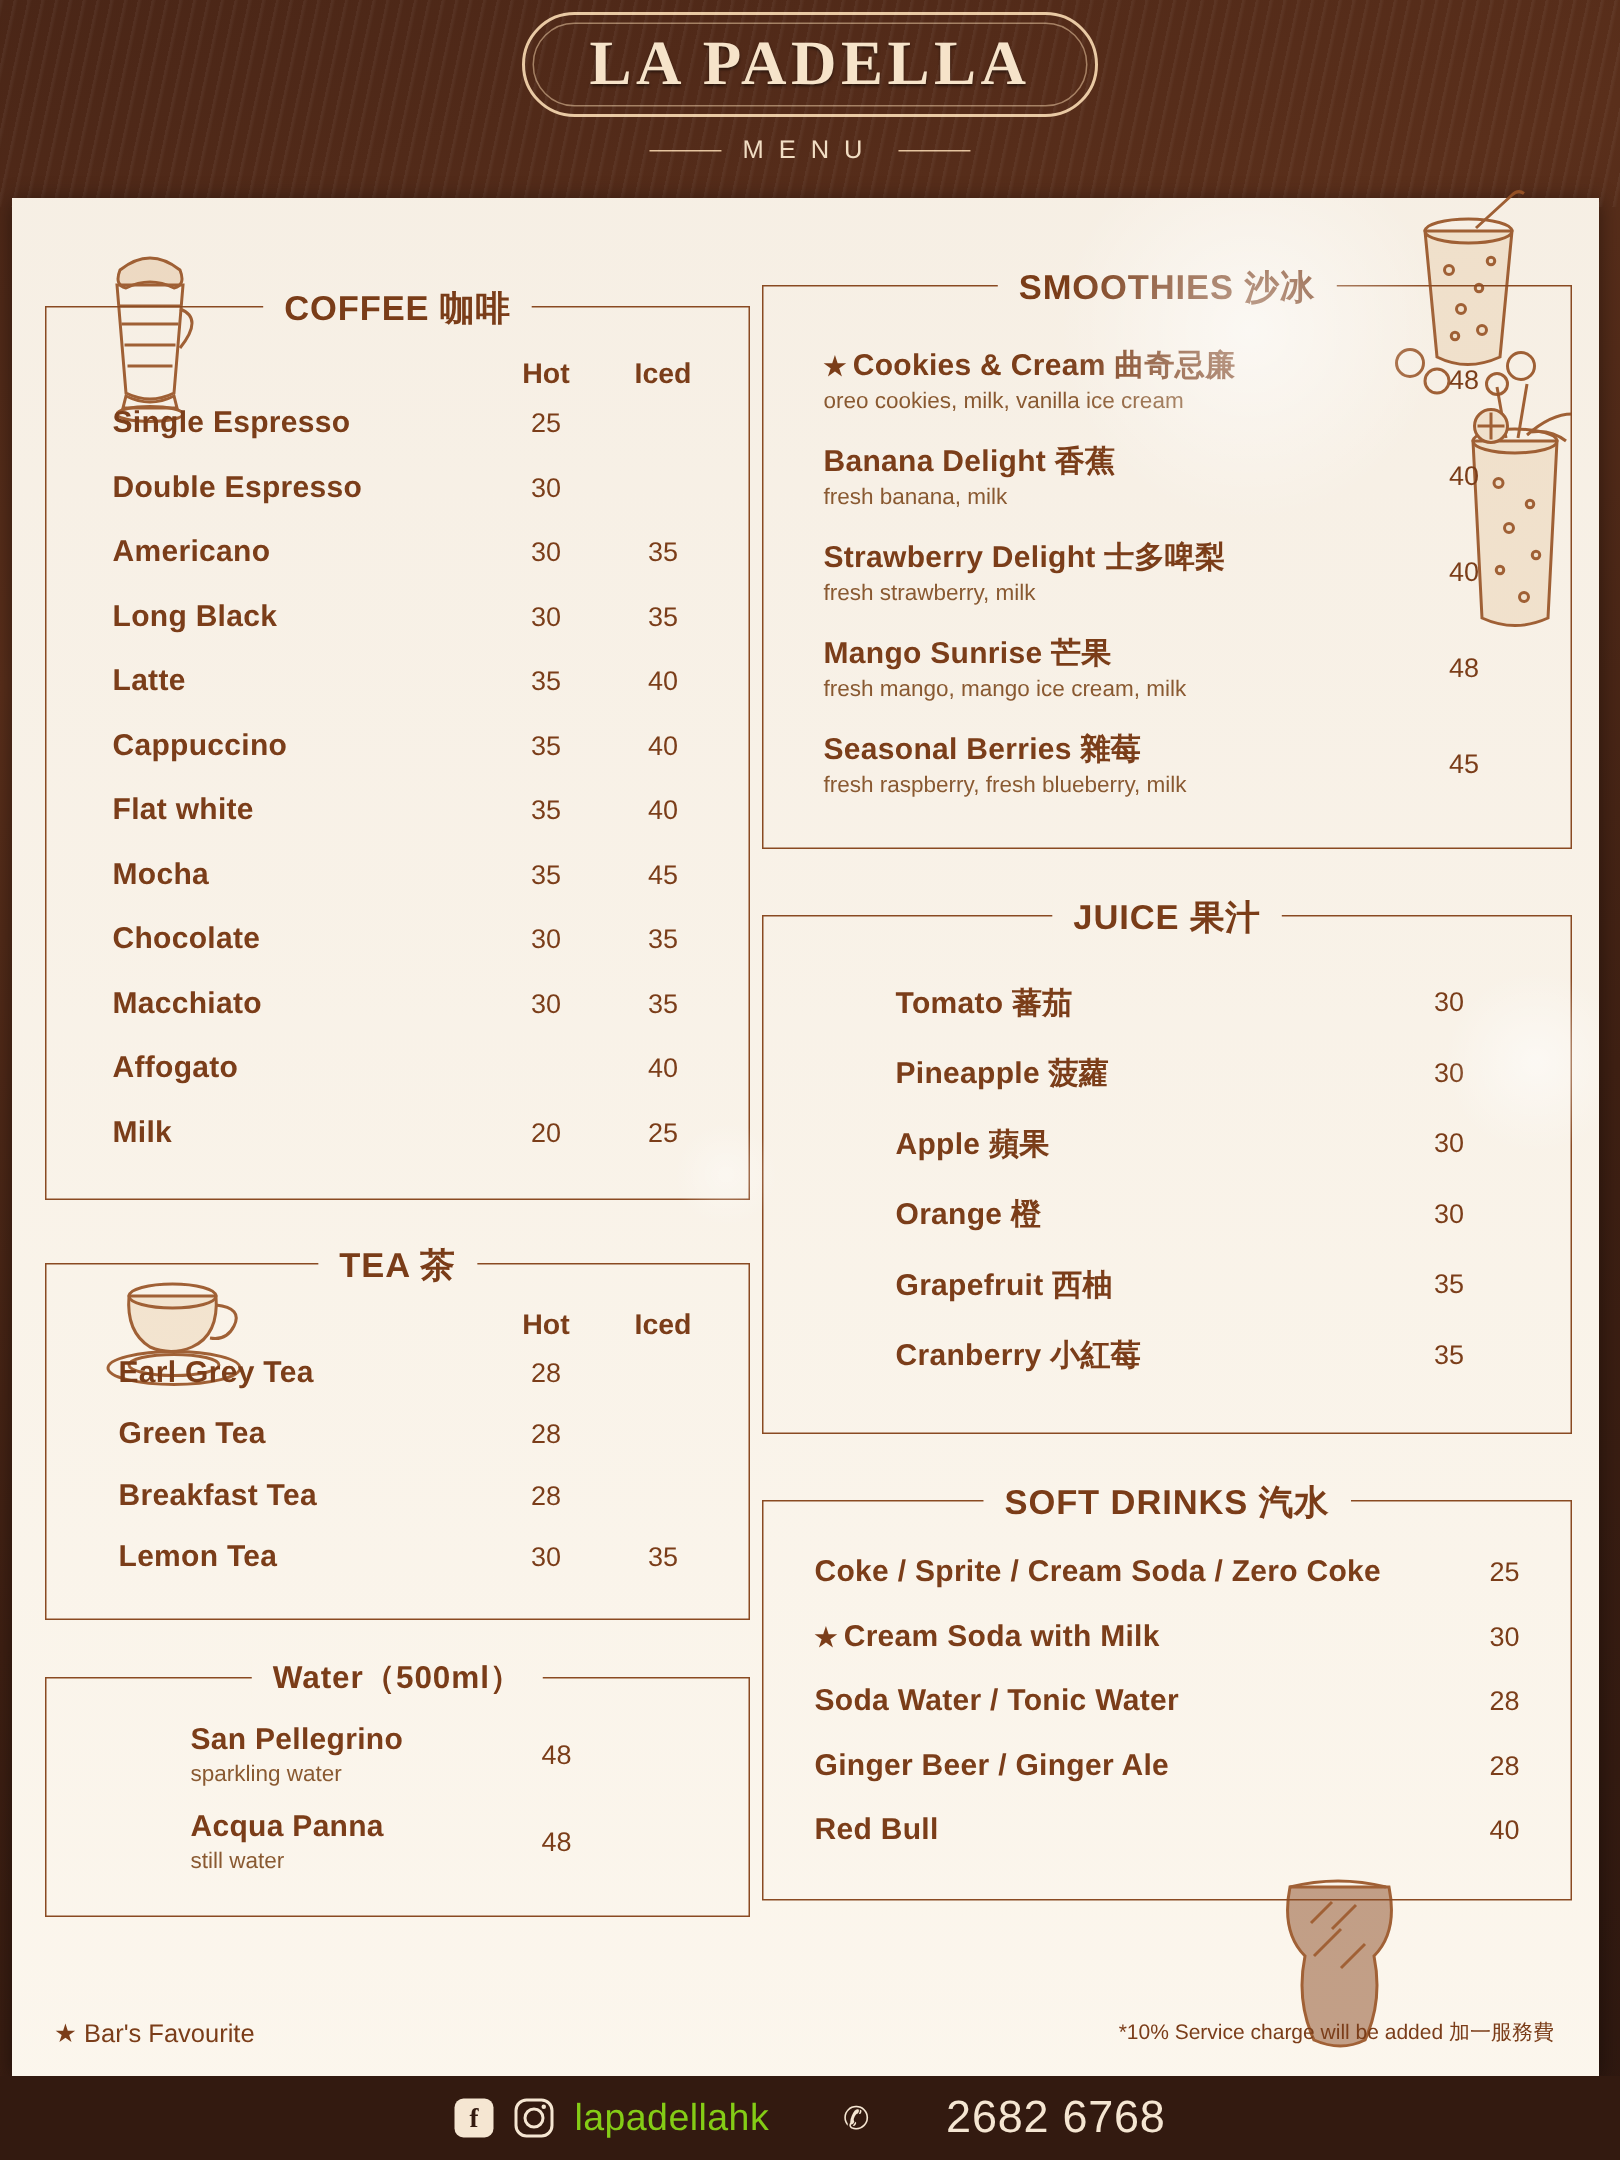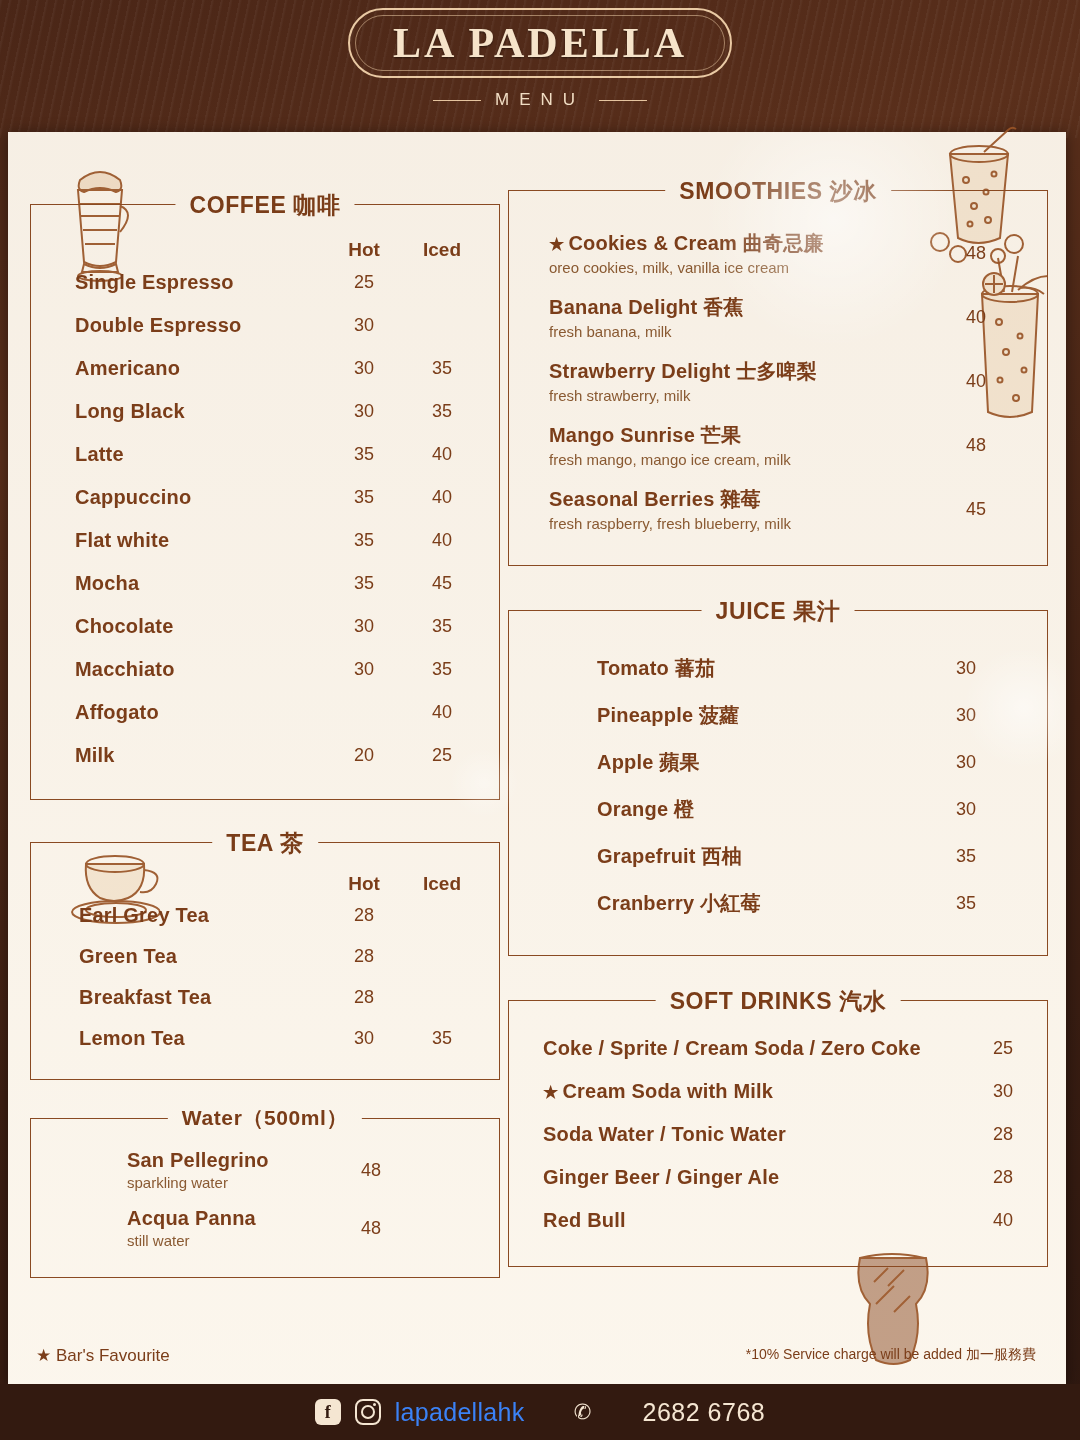--- a/index.html
+++ b/index.html
@@ -133,22 +133,22 @@
   #ill-smoothie{ right:22px; top:-12px; }
   #ill-juice{ right:-8px; top:108px; }
   #ill-coke{ right:118px; bottom:12px; }
 
   
   .footer{
     position:absolute; left:0; bottom:0; width:1080px; height:56px;
     background:#331a10;
     display:flex; align-items:center; justify-content:center; gap:14px;
   }
-  .footer .handle{ color:#3b82f6; font-size:25px; font-weight:400; letter-spacing:.3px; }
-  .footer .phone{ color:#f5e6d2; font-size:25px; font-weight:400; letter-spacing:.5px;margin-left:34px; }
+  .footer .handle{ color:#84cc16; font-size:25px; font-weight:400; letter-spacing:.3px; }
+  .footer .phone{ color:#f5e6d2; font-size:30px; font-weight:400; letter-spacing:.5px;margin-left:34px; }
   .fb, .ig{
     width:26px; height:26px; border-radius:6px; background:#f5e6d2; color:#331a10;
     display:flex; align-items:center; justify-content:center; font-weight:700; font-size:18px;
     font-family:"Liberation Serif", serif;
   }
   .ig{ border-radius:8px; background:transparent; border:2.5px solid #f5e6d2; position:relative; }
   .ig::before{ content:""; width:10px; height:10px; border:2.5px solid #f5e6d2; border-radius:50%; }
   .ig::after{ content:""; position:absolute; right:3px; top:2px; width:3px; height:3px; background:#f5e6d2; border-radius:50%; }
   .phone-ic{ width:24px; height:24px; color:#f5e6d2; display:flex; align-items:center; justify-content:center; font-size:21px; }
   .sep{ width:18px; }

